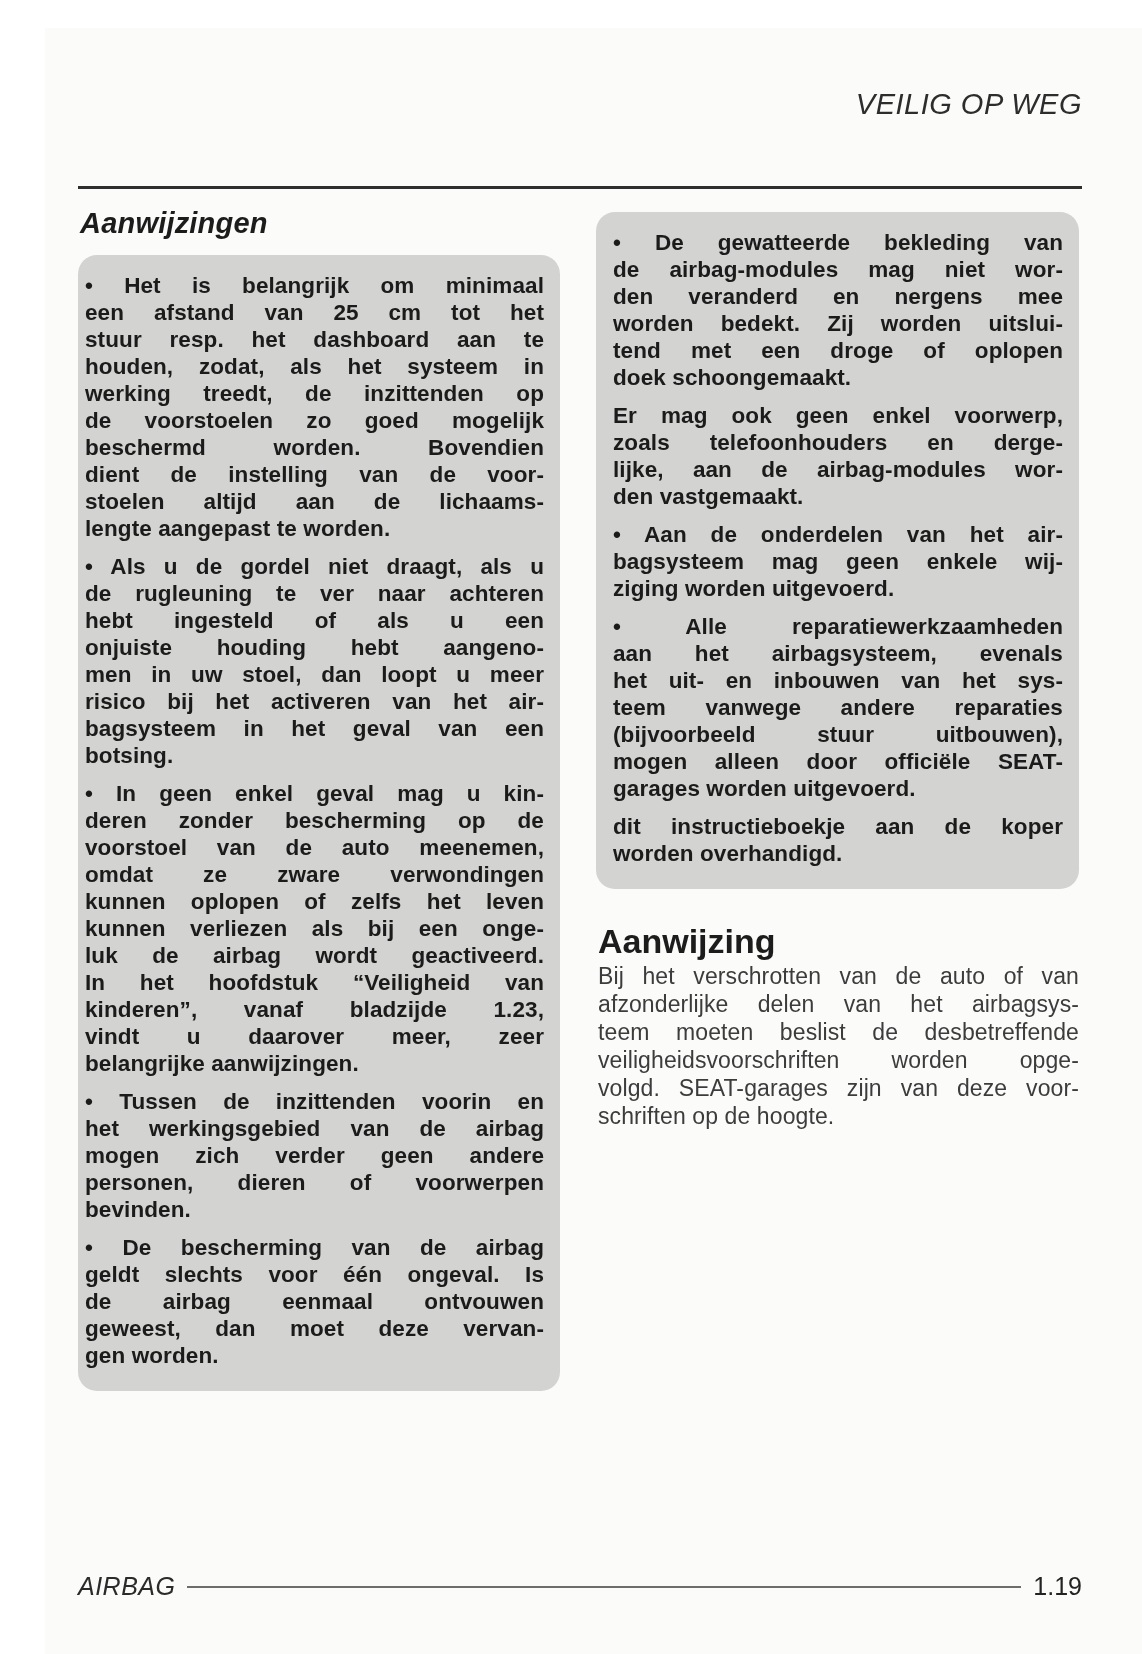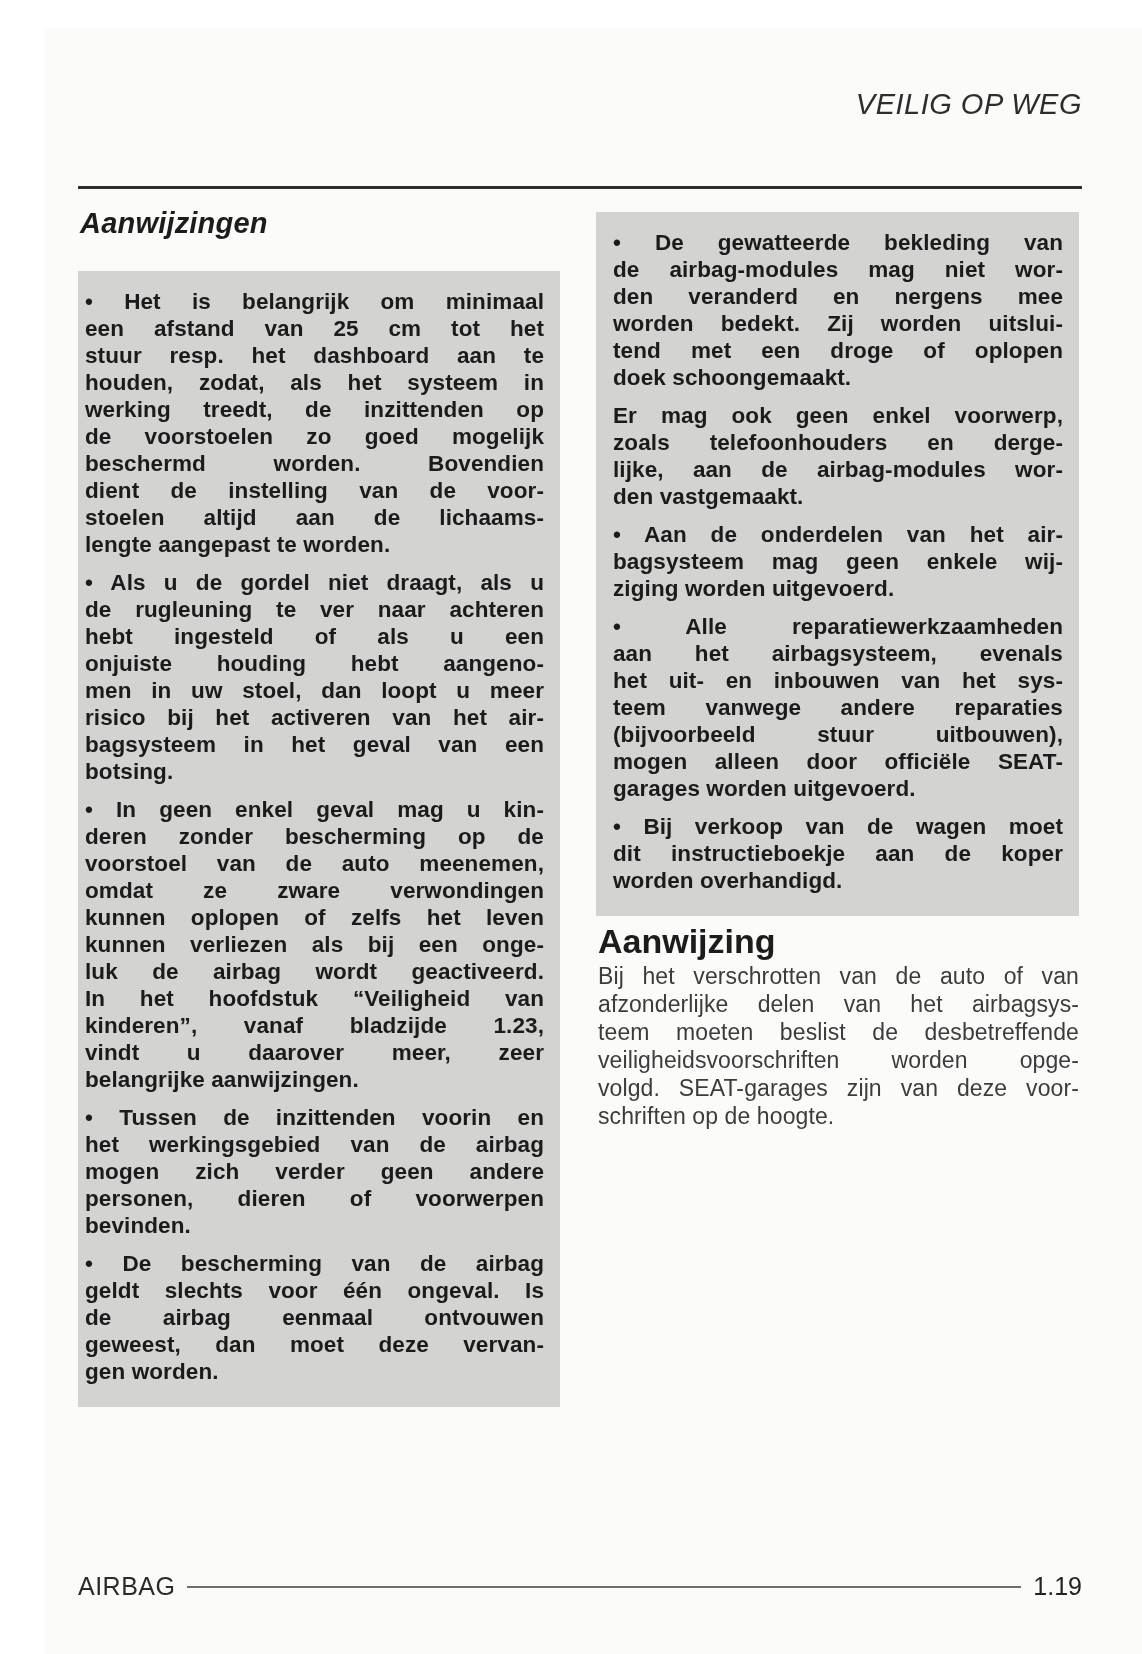--- a/index.html
+++ b/index.html
@@ -45,23 +45,24 @@
     font-weight: bold;
     color: #1c1c1c;
     letter-spacing: 0.2px;
     font-style: italic;
   }
   .graybox {
     position: absolute;
     background: var(--box-bg, #d3d3d1);
     box-sizing: border-box;
     padding: 17px 16px 22px 17px;
+    border-radius: 19px;
   }
   #left-box {
-    left: 78px; top: 271px; width: 482px; padding-left: 7px;
+    left: 78px; top: 255px; width: 482px; padding-left: 7px;
   }
   #right-box {
     left: 596px; top: 212px; width: 483px;
   }
   .para { margin-top: 11px; }
   .para:first-child { margin-top: 0; }
   .jline {
     font-size: 22.5px;
     font-weight: bold;
     line-height: 27px;
@@ -93,20 +94,21 @@
     color: var(--note-text, #3c3c3c);
   }
   .footer {
     position: absolute;
     left: 78px; top: 1572px;
     width: 1004px;
     display: flex;
     align-items: center;
   }
   .footer-chapter {
+    font-style: italic;
     font-size: 25px;
     color: #2b2b2b;
     letter-spacing: 0.5px;
   }
   .footer-line {
     flex: 1;
     height: 2px;
     background: #6d6d6d;
     margin: 0 12px;
   }
@@ -201,21 +203,20 @@
     <div class="para">
       <div class="jline">• Alle reparatiewerkzaamheden</div>
       <div class="jline">aan het airbagsysteem, evenals</div>
       <div class="jline">het uit- en inbouwen van het sys-</div>
       <div class="jline">teem vanwege andere reparaties</div>
       <div class="jline">(bijvoorbeeld stuur uitbouwen),</div>
       <div class="jline">mogen alleen door officiële SEAT-</div>
       <div class="jline jlast">garages worden uitgevoerd.</div>
     </div>
     <div class="para">
-      <div class="jline">• Bij verkoop van de wagen moet</div>
       <div class="jline">dit instructieboekje aan de koper</div>
       <div class="jline jlast">worden overhandigd.</div>
     </div>
   </div>
 
 <div class="note-heading">Aanwijzing</div>
 
 <div id="note-paragraph">
     <div class="para">
       <div class="jline">Bij het verschrotten van de auto of van</div>

